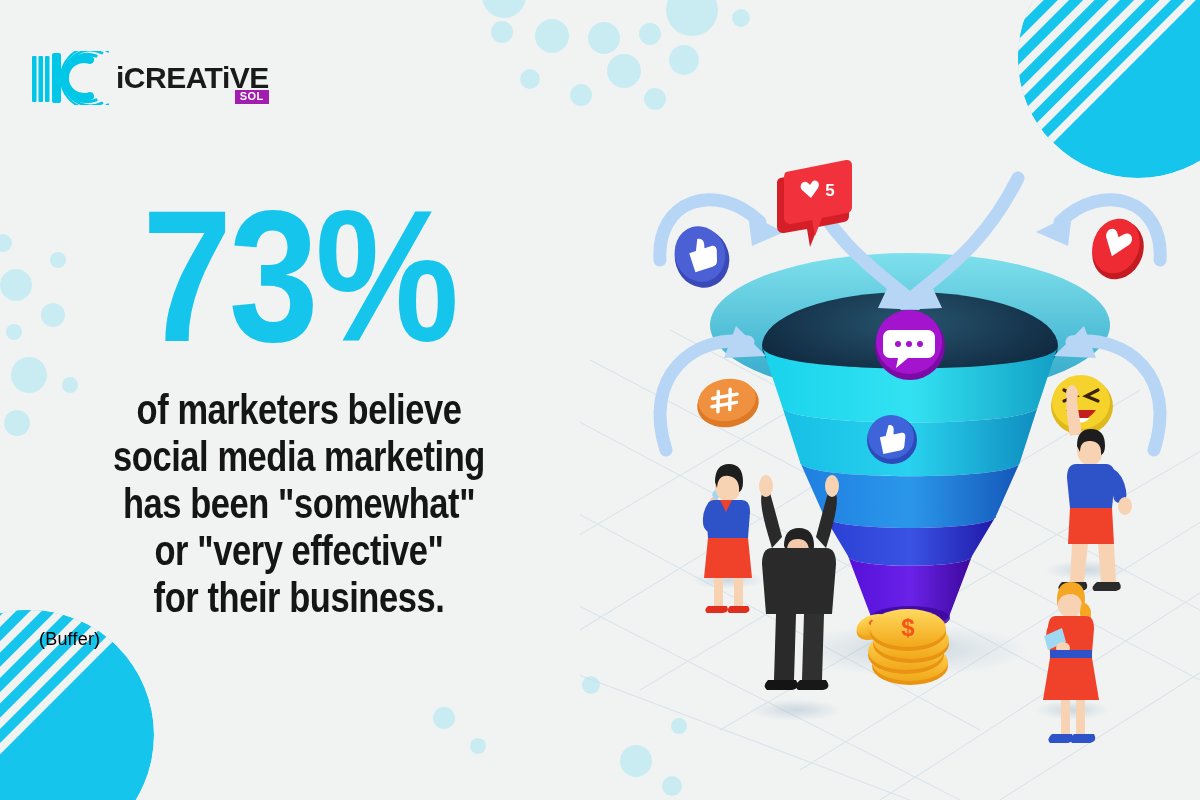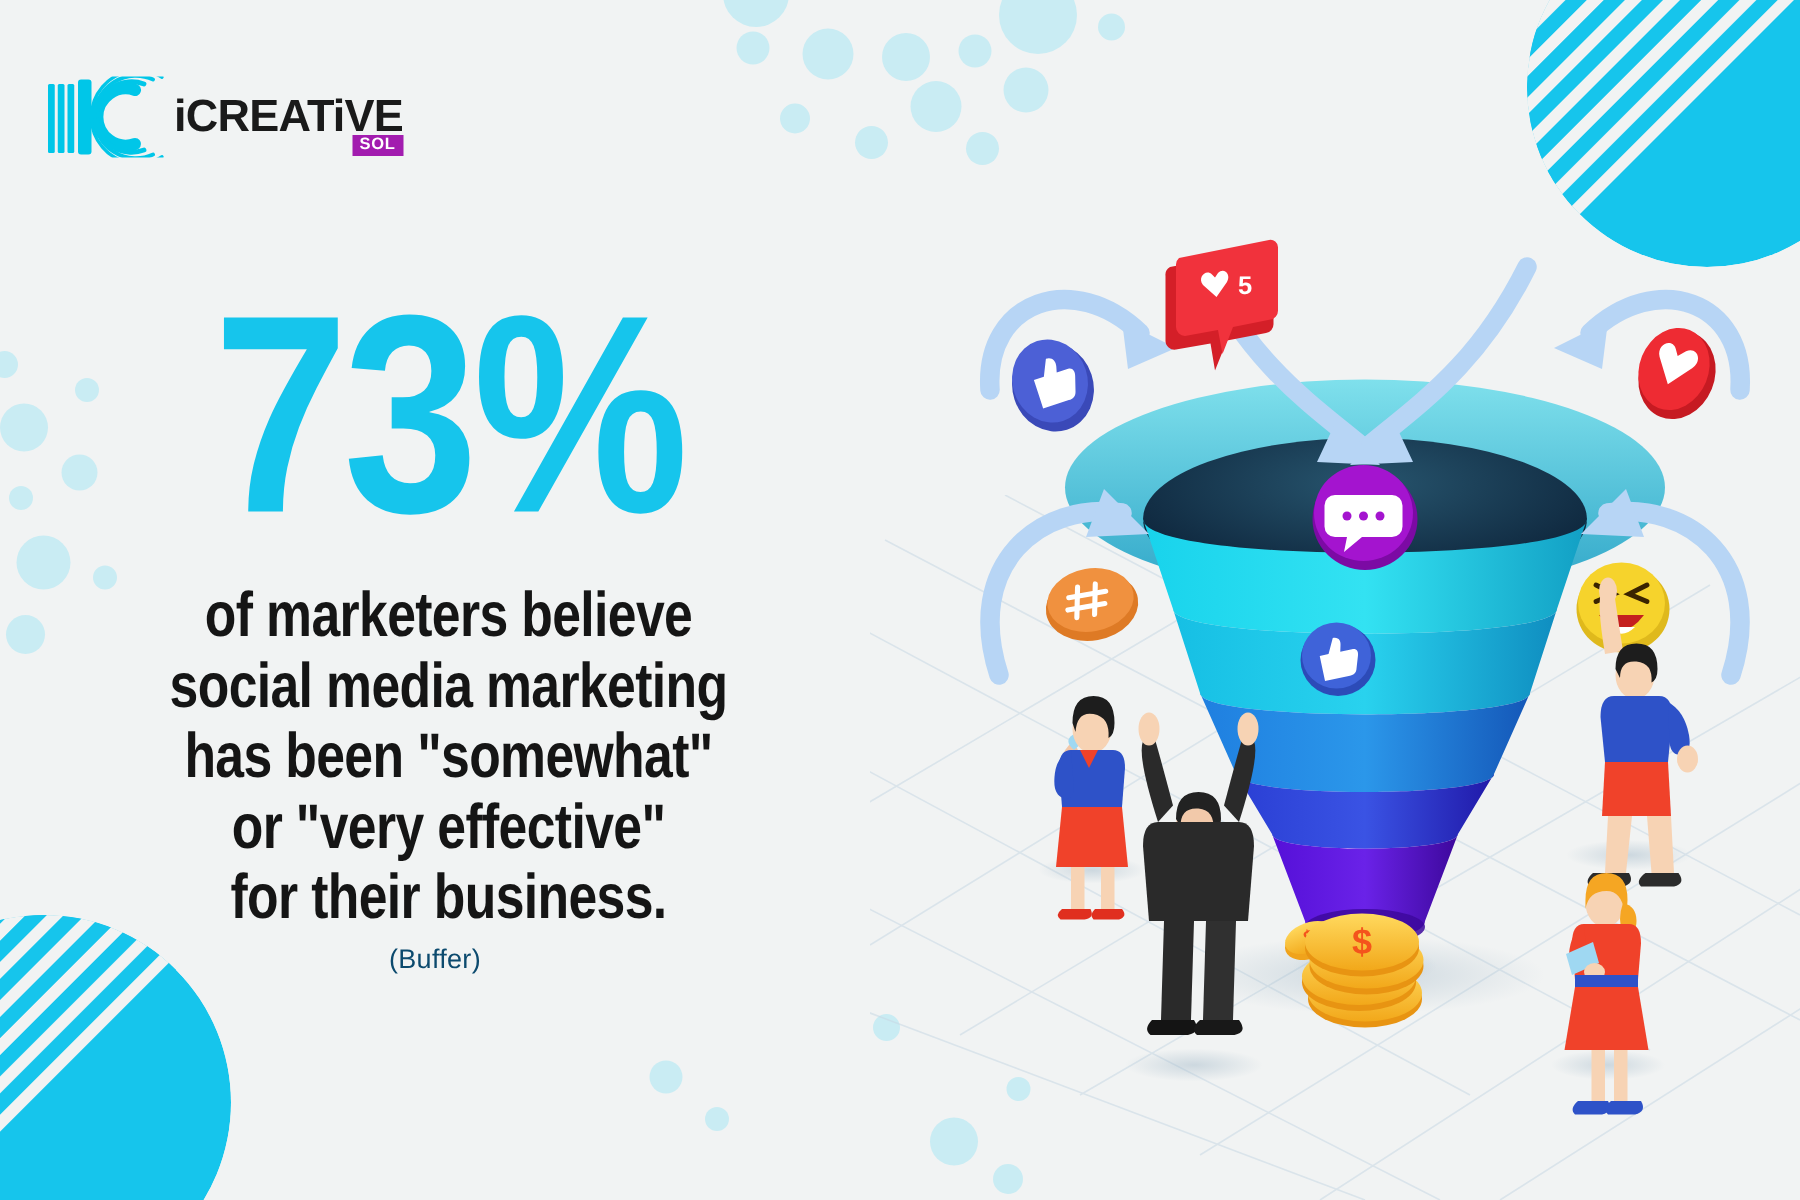--- a/index.html
+++ b/index.html
@@ -60,22 +60,22 @@
     line-height:1.12;
     letter-spacing:-.5px;
     color:#151515;
     transform:scaleX(.82);
     transform-origin:center;
   }
   #headline span { display:block; }
 
   #source {
     margin-top:8px; padding-right:18px;
-    text-align:center;
-    font-size:18px; color:#0c4a6e; letter-spacing:.2px;
+    text-align:left;
+    font-size:18px; color:#000000; letter-spacing:.2px;
   }
 
   
   #illustration { position:absolute; left:620px; top:150px; width:580px; height:640px; }
   #illustration svg { display:block; width:100%; height:100%; }
 </style>
 </head>
 <body>
 
 <div id="stage">

